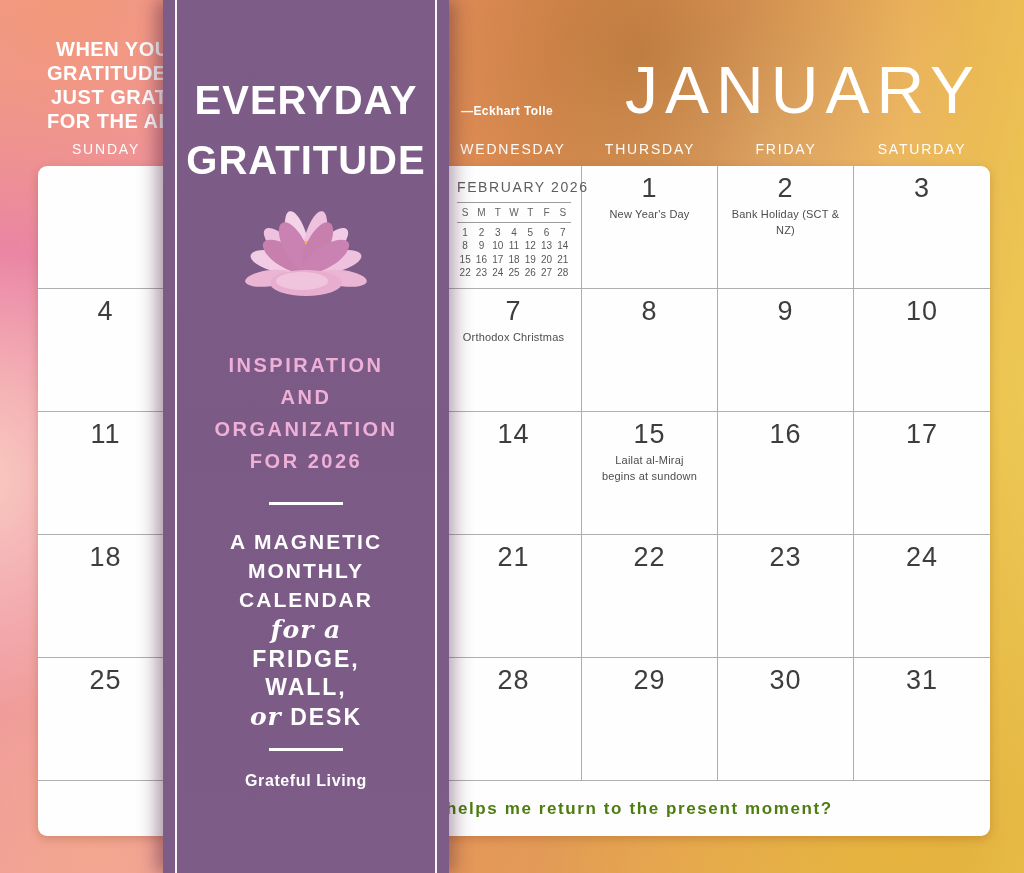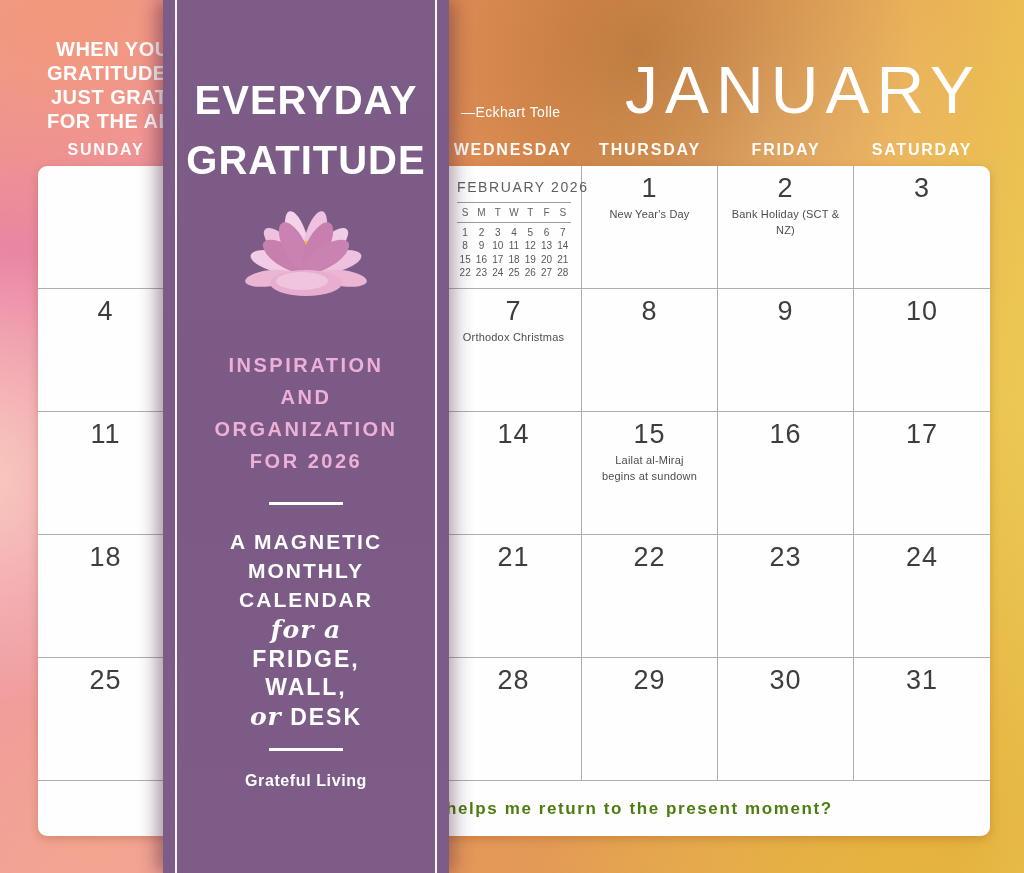--- a/index.html
+++ b/index.html
@@ -34,26 +34,26 @@
     letter-spacing:.5px; white-space:nowrap;
   }
   .quote .q0{margin-left:9px;} .quote .q2{margin-left:4px;}
   
   .month-title{
     position:absolute; left:803px; top:52px; transform:translateX(-50%); z-index:2;
     color:#fff; font-size:66px; font-weight:500; letter-spacing:7px; white-space:nowrap;
   }
   .attribution{
     position:absolute; left:461px; top:104px; z-index:2;
-    color:#fff; font-size:14px; font-weight:400; letter-spacing:.4px; white-space:nowrap;
+    color:#fff; font-size:12px; font-weight:700; letter-spacing:.4px; white-space:nowrap;
   }
   
   .dow{
     position:absolute; top:141px; transform:translateX(-50%); z-index:2;
-    color:rgba(255,255,255,.97); font-size:16px; font-weight:bold;
+    color:rgba(255,255,255,.97); font-size:14px; font-weight:normal;
     letter-spacing:1.8px; white-space:nowrap;
   }
   .dow-sun{left:106px;} .dow-wed{left:513px;text-align:center;} .dow-thu{left:650px;}
   .dow-fri{left:786px;} .dow-sat{left:922px;}
   
   .panel{
     position:absolute; left:38px; top:166px; width:952px; height:670px; z-index:1;
     background:#fefefe; border-radius:9px;
     box-shadow:0 3px 10px rgba(130,65,25,.28);
   }

